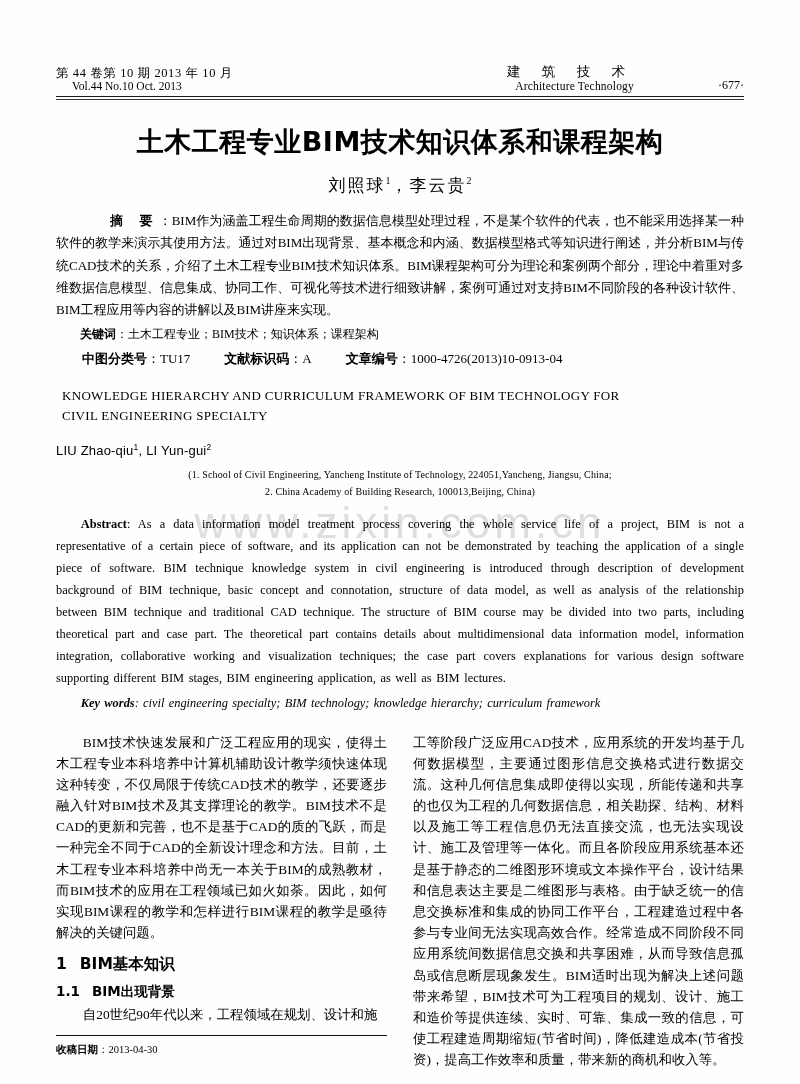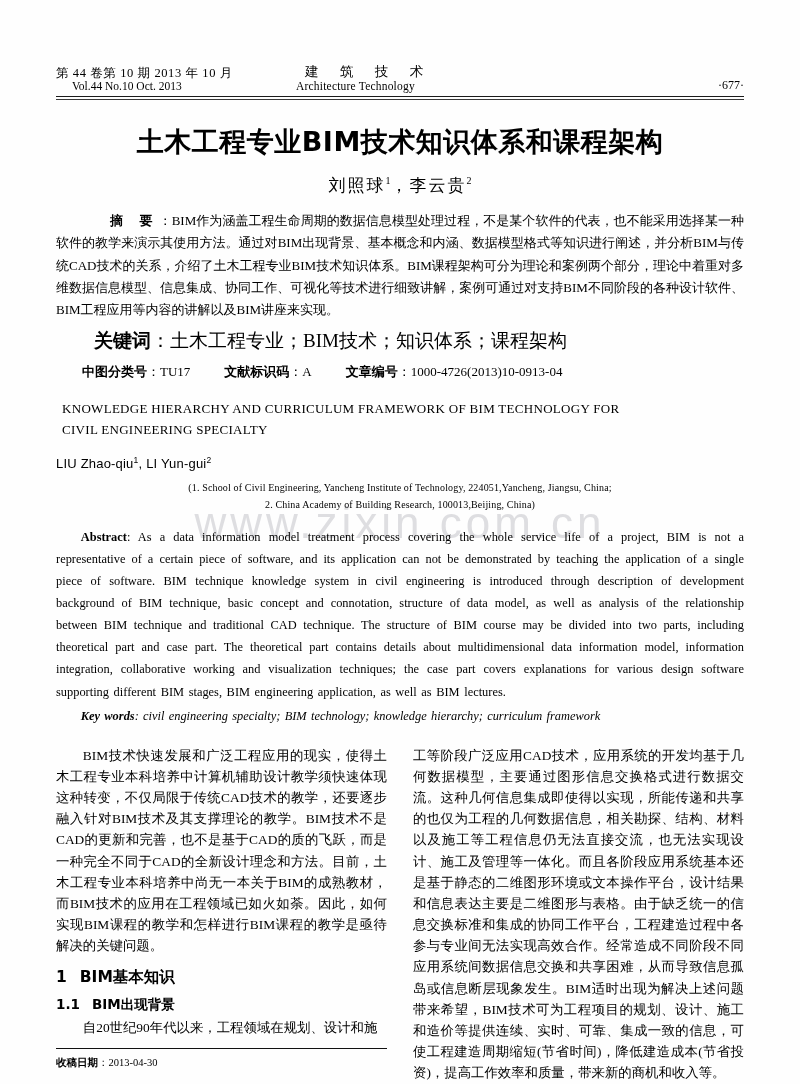--- a/index.html
+++ b/index.html
@@ -59,21 +59,21 @@
     letter-spacing: 0.6px;
     white-space: nowrap;
   }
   .mast-vol-en {
     font-size: 11.5px;
     padding-left: 16px;
     white-space: nowrap;
   }
   .mast-center {
     flex: 1;
-    text-align: left;
+    text-align: right;
     line-height: 1.2;
     margin-left: -40px;
   }
   .mast-journal-cn {
     font-size: 13.5px;
     letter-spacing: 9px;
     padding-left: 9px;
   }
   .mast-journal-en {
     font-size: 11.5px;
@@ -128,21 +128,21 @@
     text-justify: inter-ideograph;
     text-indent: 2em;
   }
   .abs-cn .lbl {
     font-family: "DejaVu Sans", "Liberation Sans", sans-serif;
     font-weight: bold;
     letter-spacing: 6px;
     margin-left: 28px;
   }
   .kw-cn {
-    font-size: 19px;
+    font-size: 12px;
     line-height: 1.72;
     margin-top: 2px;
     text-indent: 2em;
   }
   .kw-cn .lbl {
     font-family: "DejaVu Sans", "Liberation Sans", sans-serif;
     font-weight: bold;
   }
   .class-row {
     font-size: 13px;

